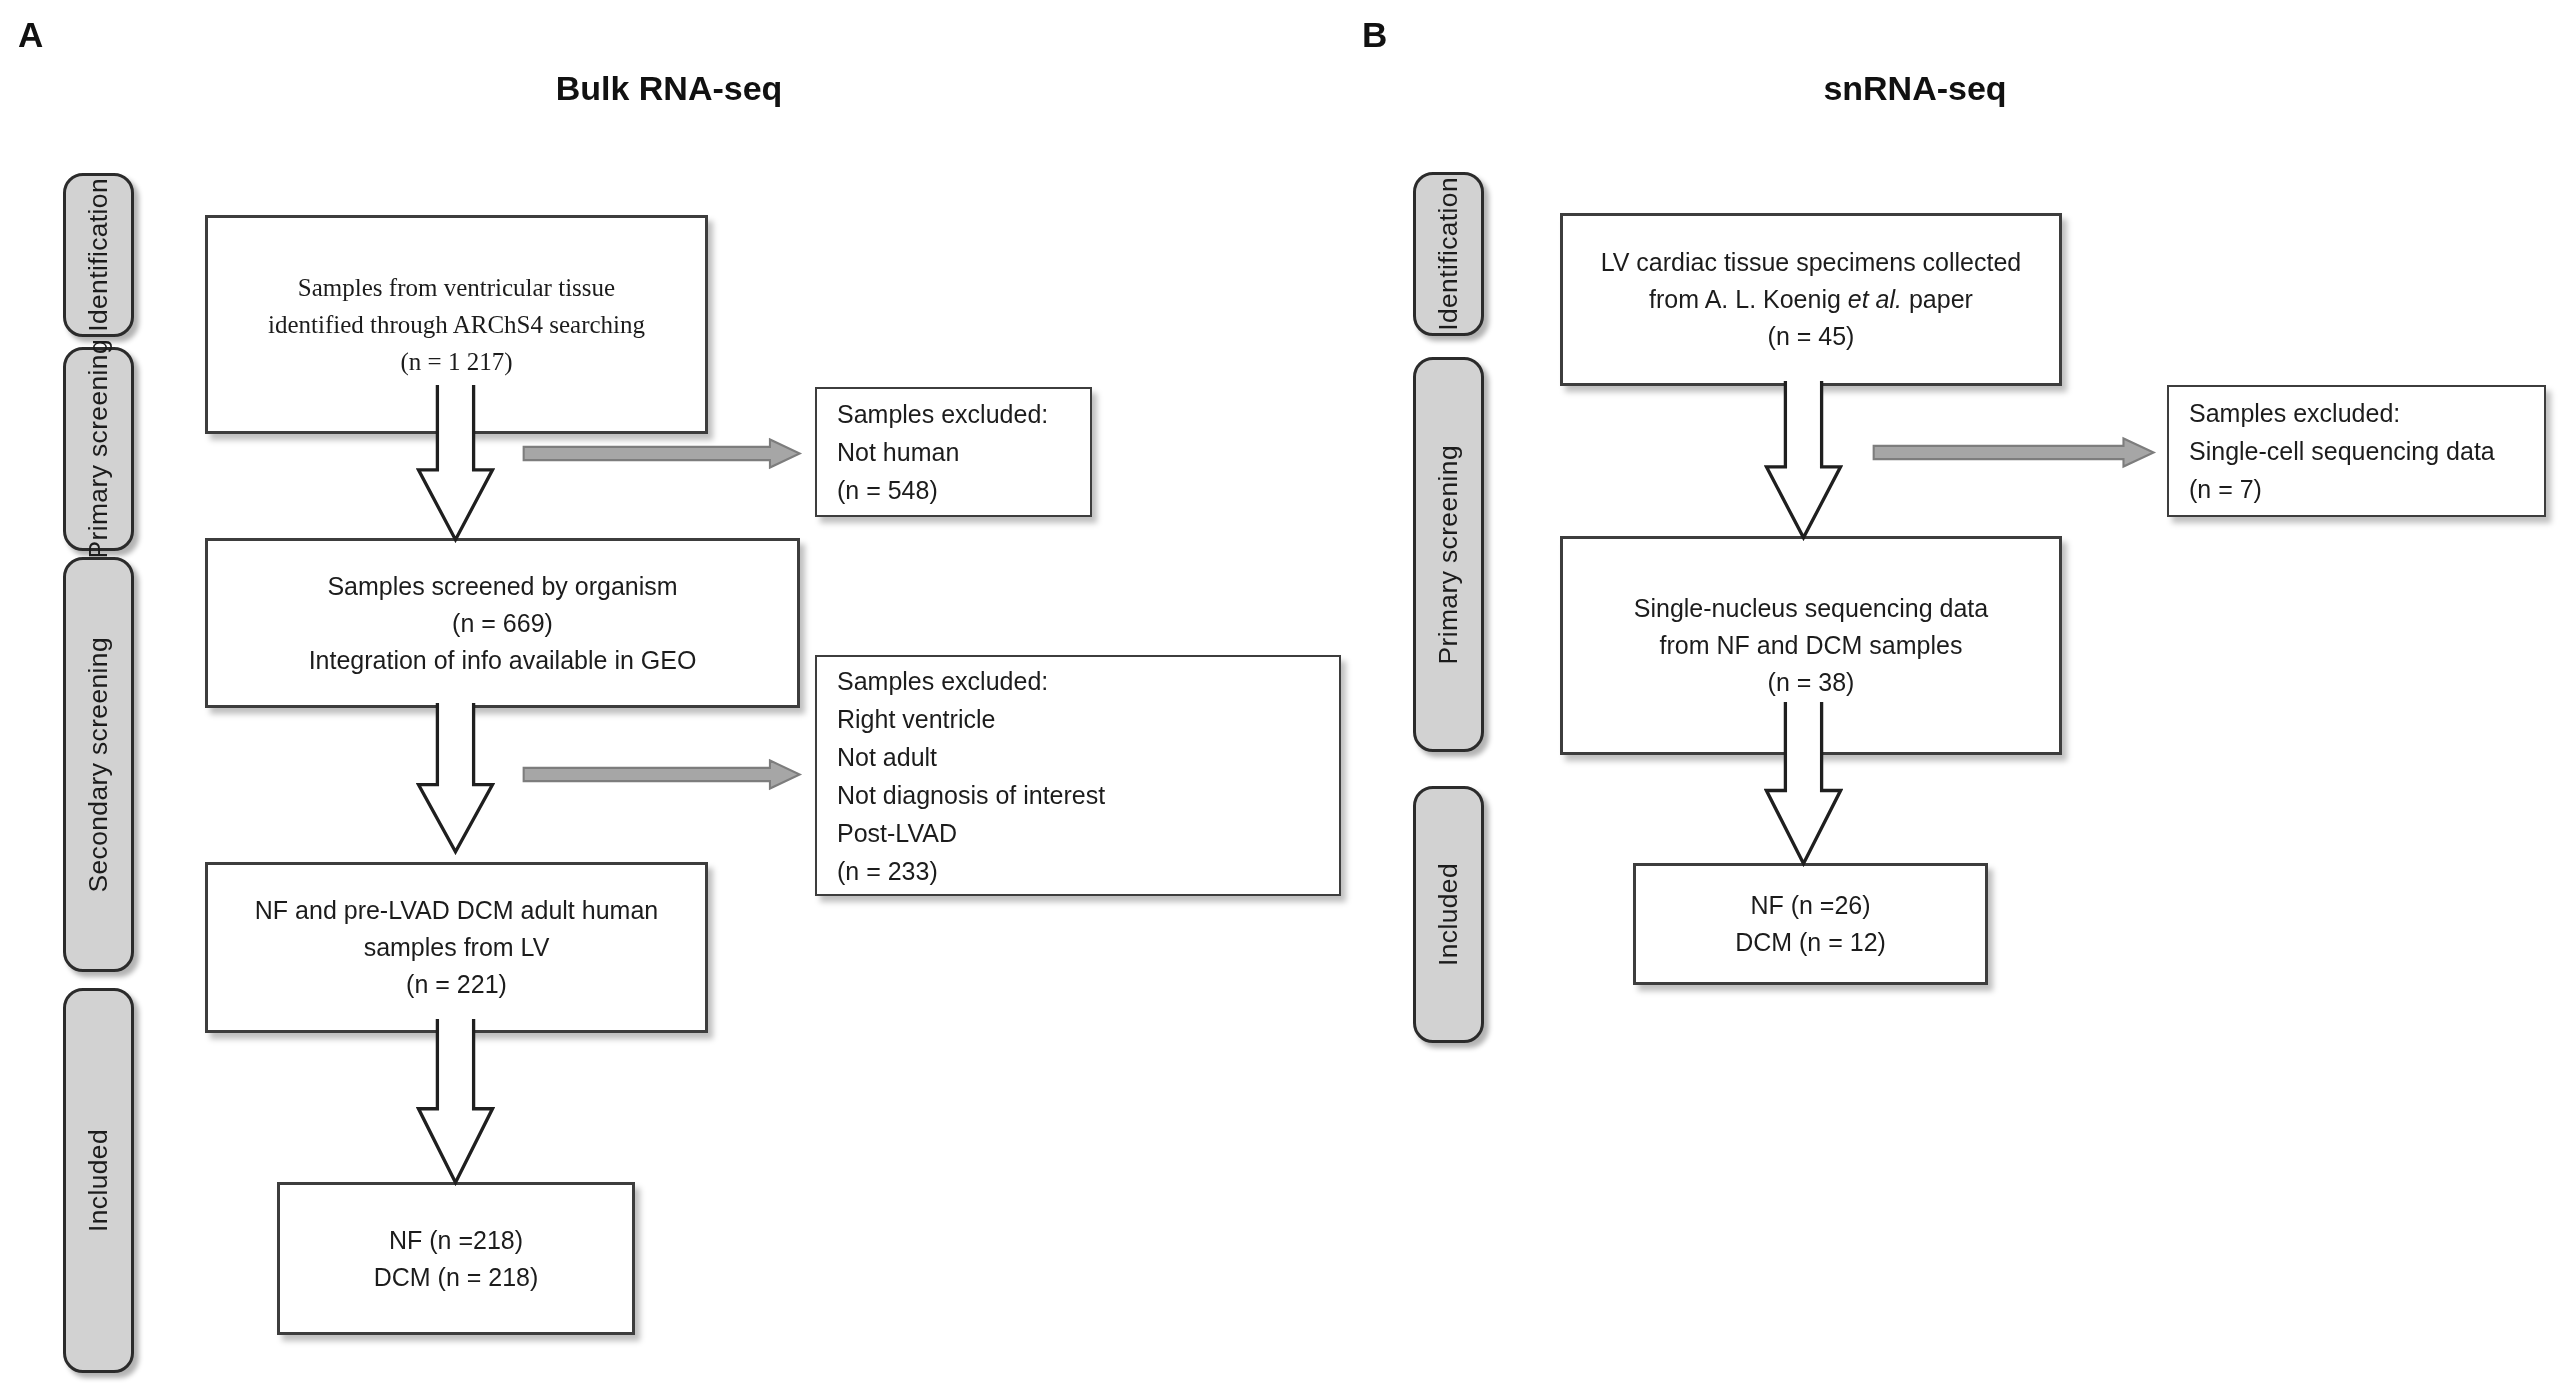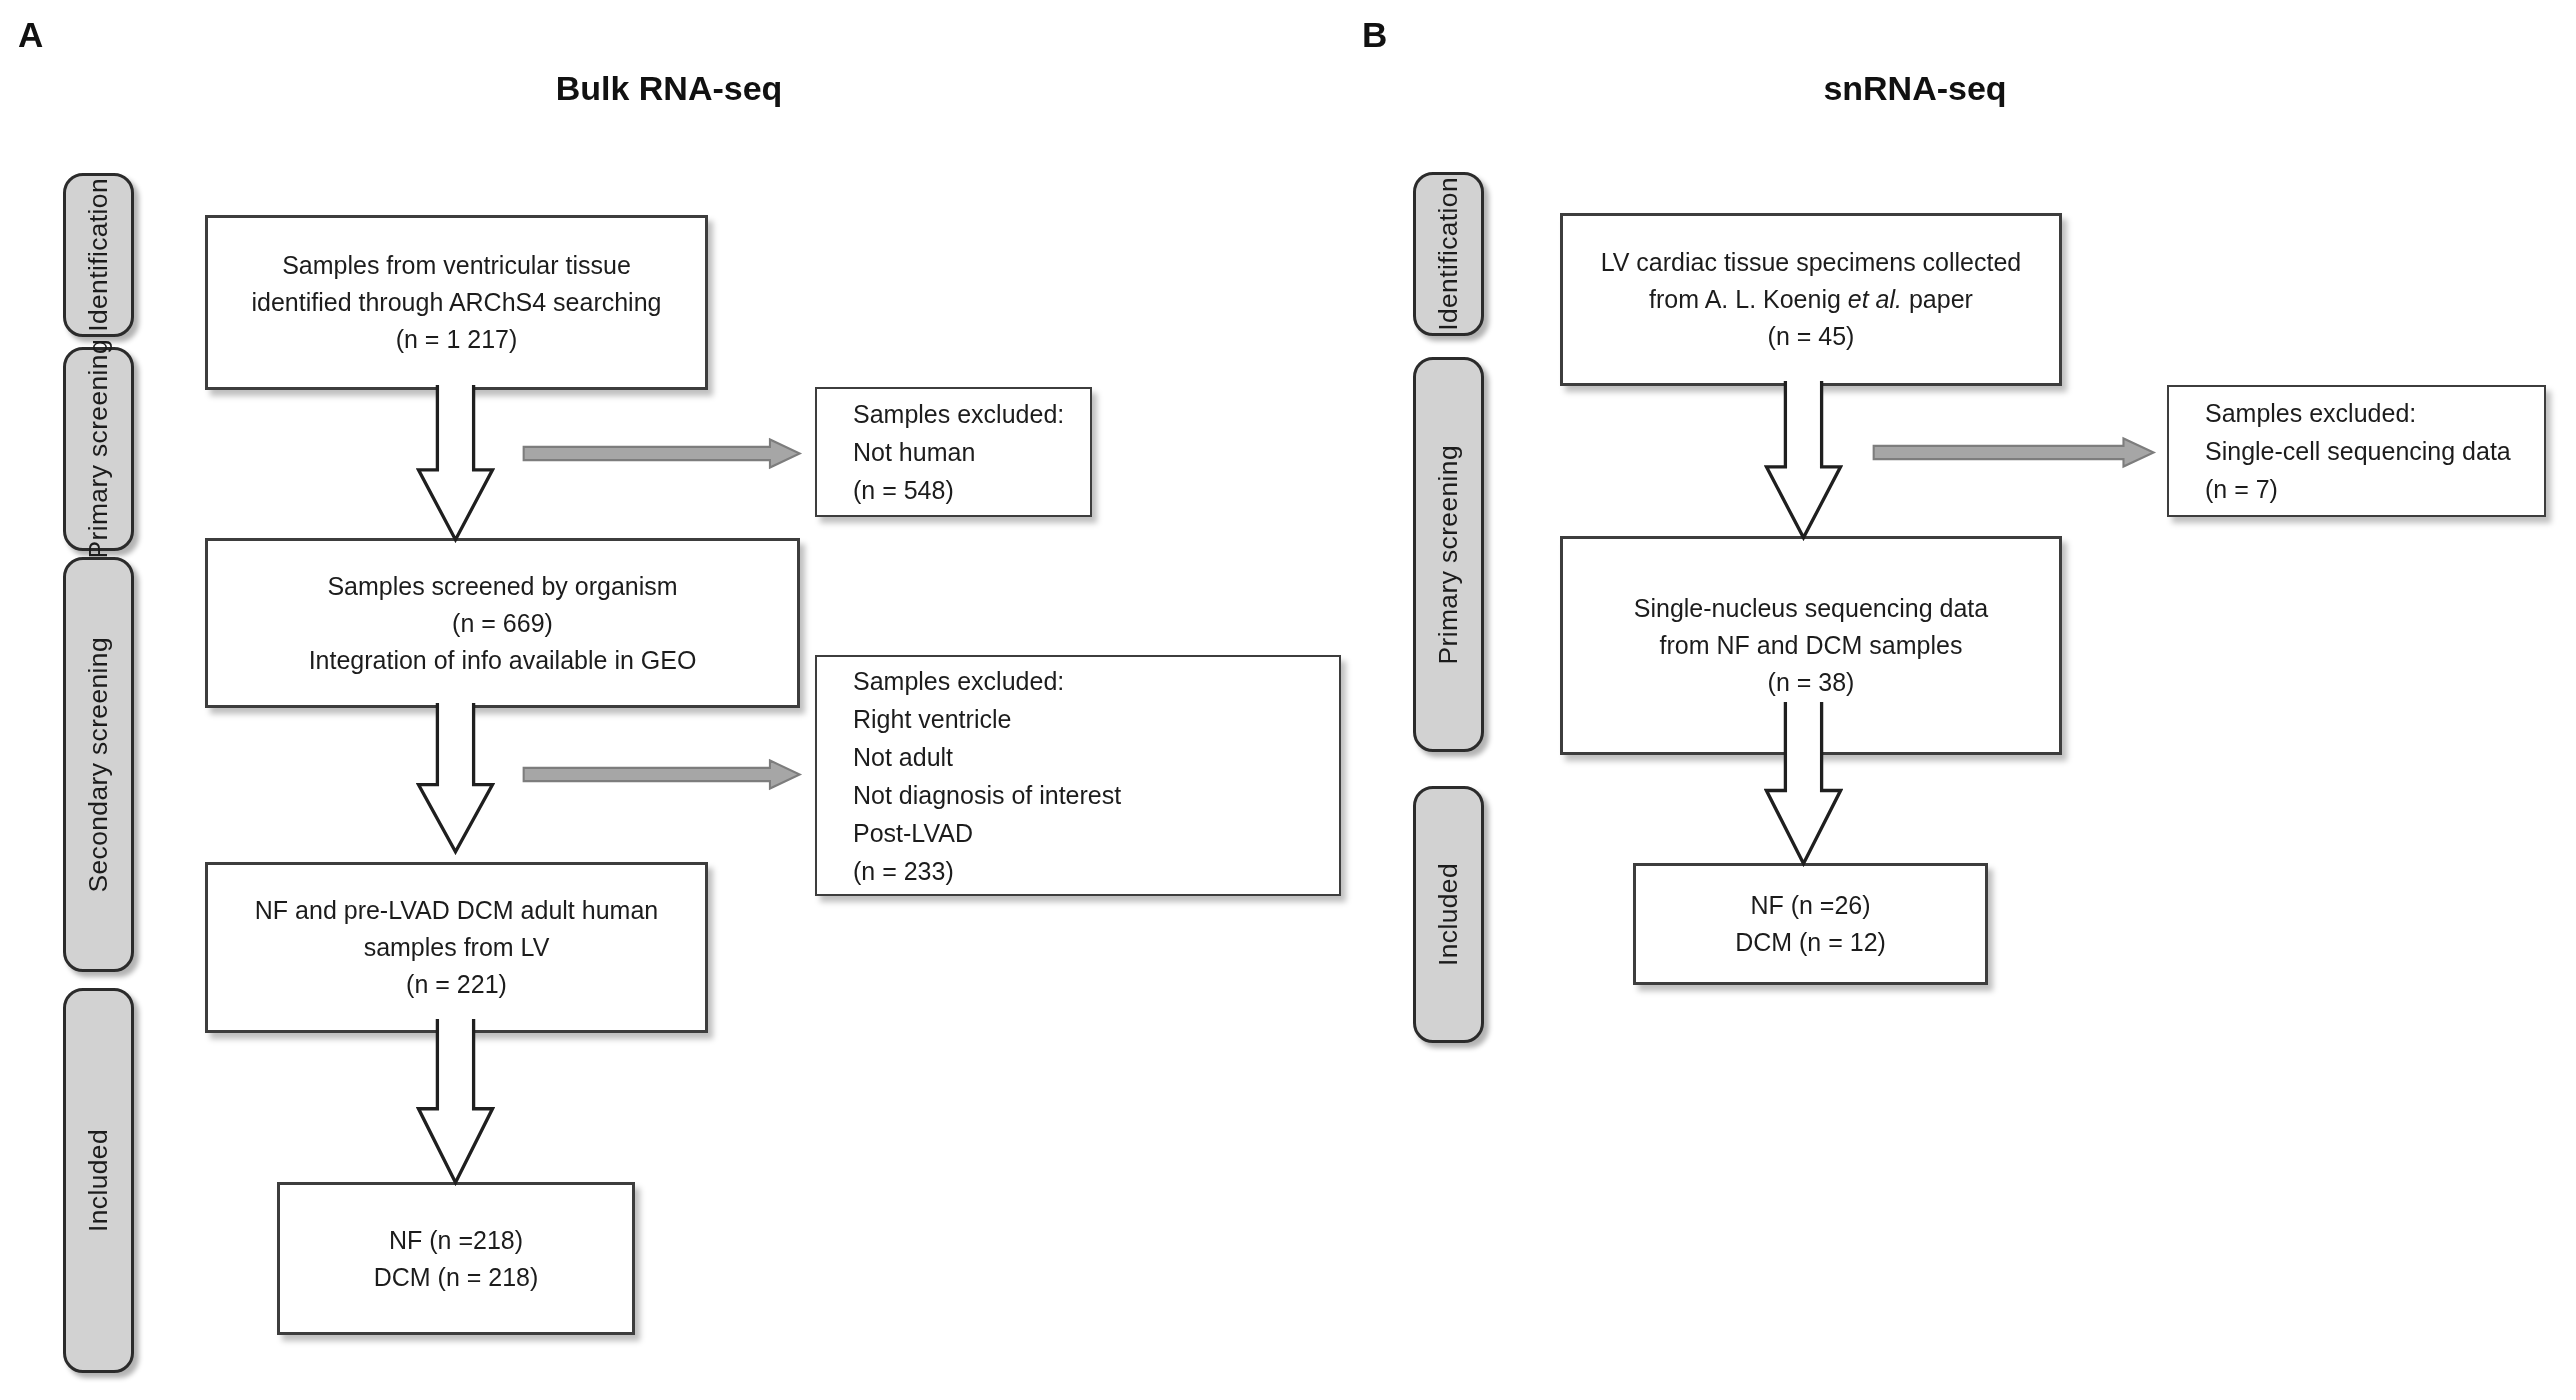--- a/index.html
+++ b/index.html
@@ -63,21 +63,21 @@
   }
   .flowbox .line {
     display: block;
     line-height: 37px;
     white-space: nowrap;
   }
   .flowbox.excl {
     border-width: 2.5px;
     align-items: flex-start;
     text-align: left;
-    padding-left: 36px;
+    padding-left: 20px;
   }
   .flowbox.excl .line { line-height: 38px; }
   .arrow { position: absolute; }
   .ital { font-style: italic; }
 </style>
 </head>
 <body>
 
 <div class="canvas">
 
@@ -90,21 +90,21 @@
   <div class="stage" style="left:63px; top:347px; width:71px; height:204px;">
     <span class="vtext">Primary screening</span>
   </div>
   <div class="stage" style="left:63px; top:557px; width:71px; height:415px;">
     <span class="vtext">Secondary screening</span>
   </div>
   <div class="stage" style="left:63px; top:988px; width:71px; height:385px;">
     <span class="vtext">Included</span>
   </div>
 
-  <div class="flowbox" style="left:205px; top:215px; width:503px; height:175px;">
+  <div class="flowbox" style="left:205px; top:215px; width:503px; height:219px;font-family:Liberation Serif, serif;">
     <span class="line">Samples from ventricular tissue</span>
     <span class="line">identified through ARChS4 searching</span>
     <span class="line">(n = 1 217)</span>
   </div>
 
   <div class="flowbox excl" style="left:815px; top:387px; width:277px; height:130px;">
     <span class="line">Samples excluded:</span>
     <span class="line">Not human</span>
     <span class="line">(n = 548)</span>
   </div>

